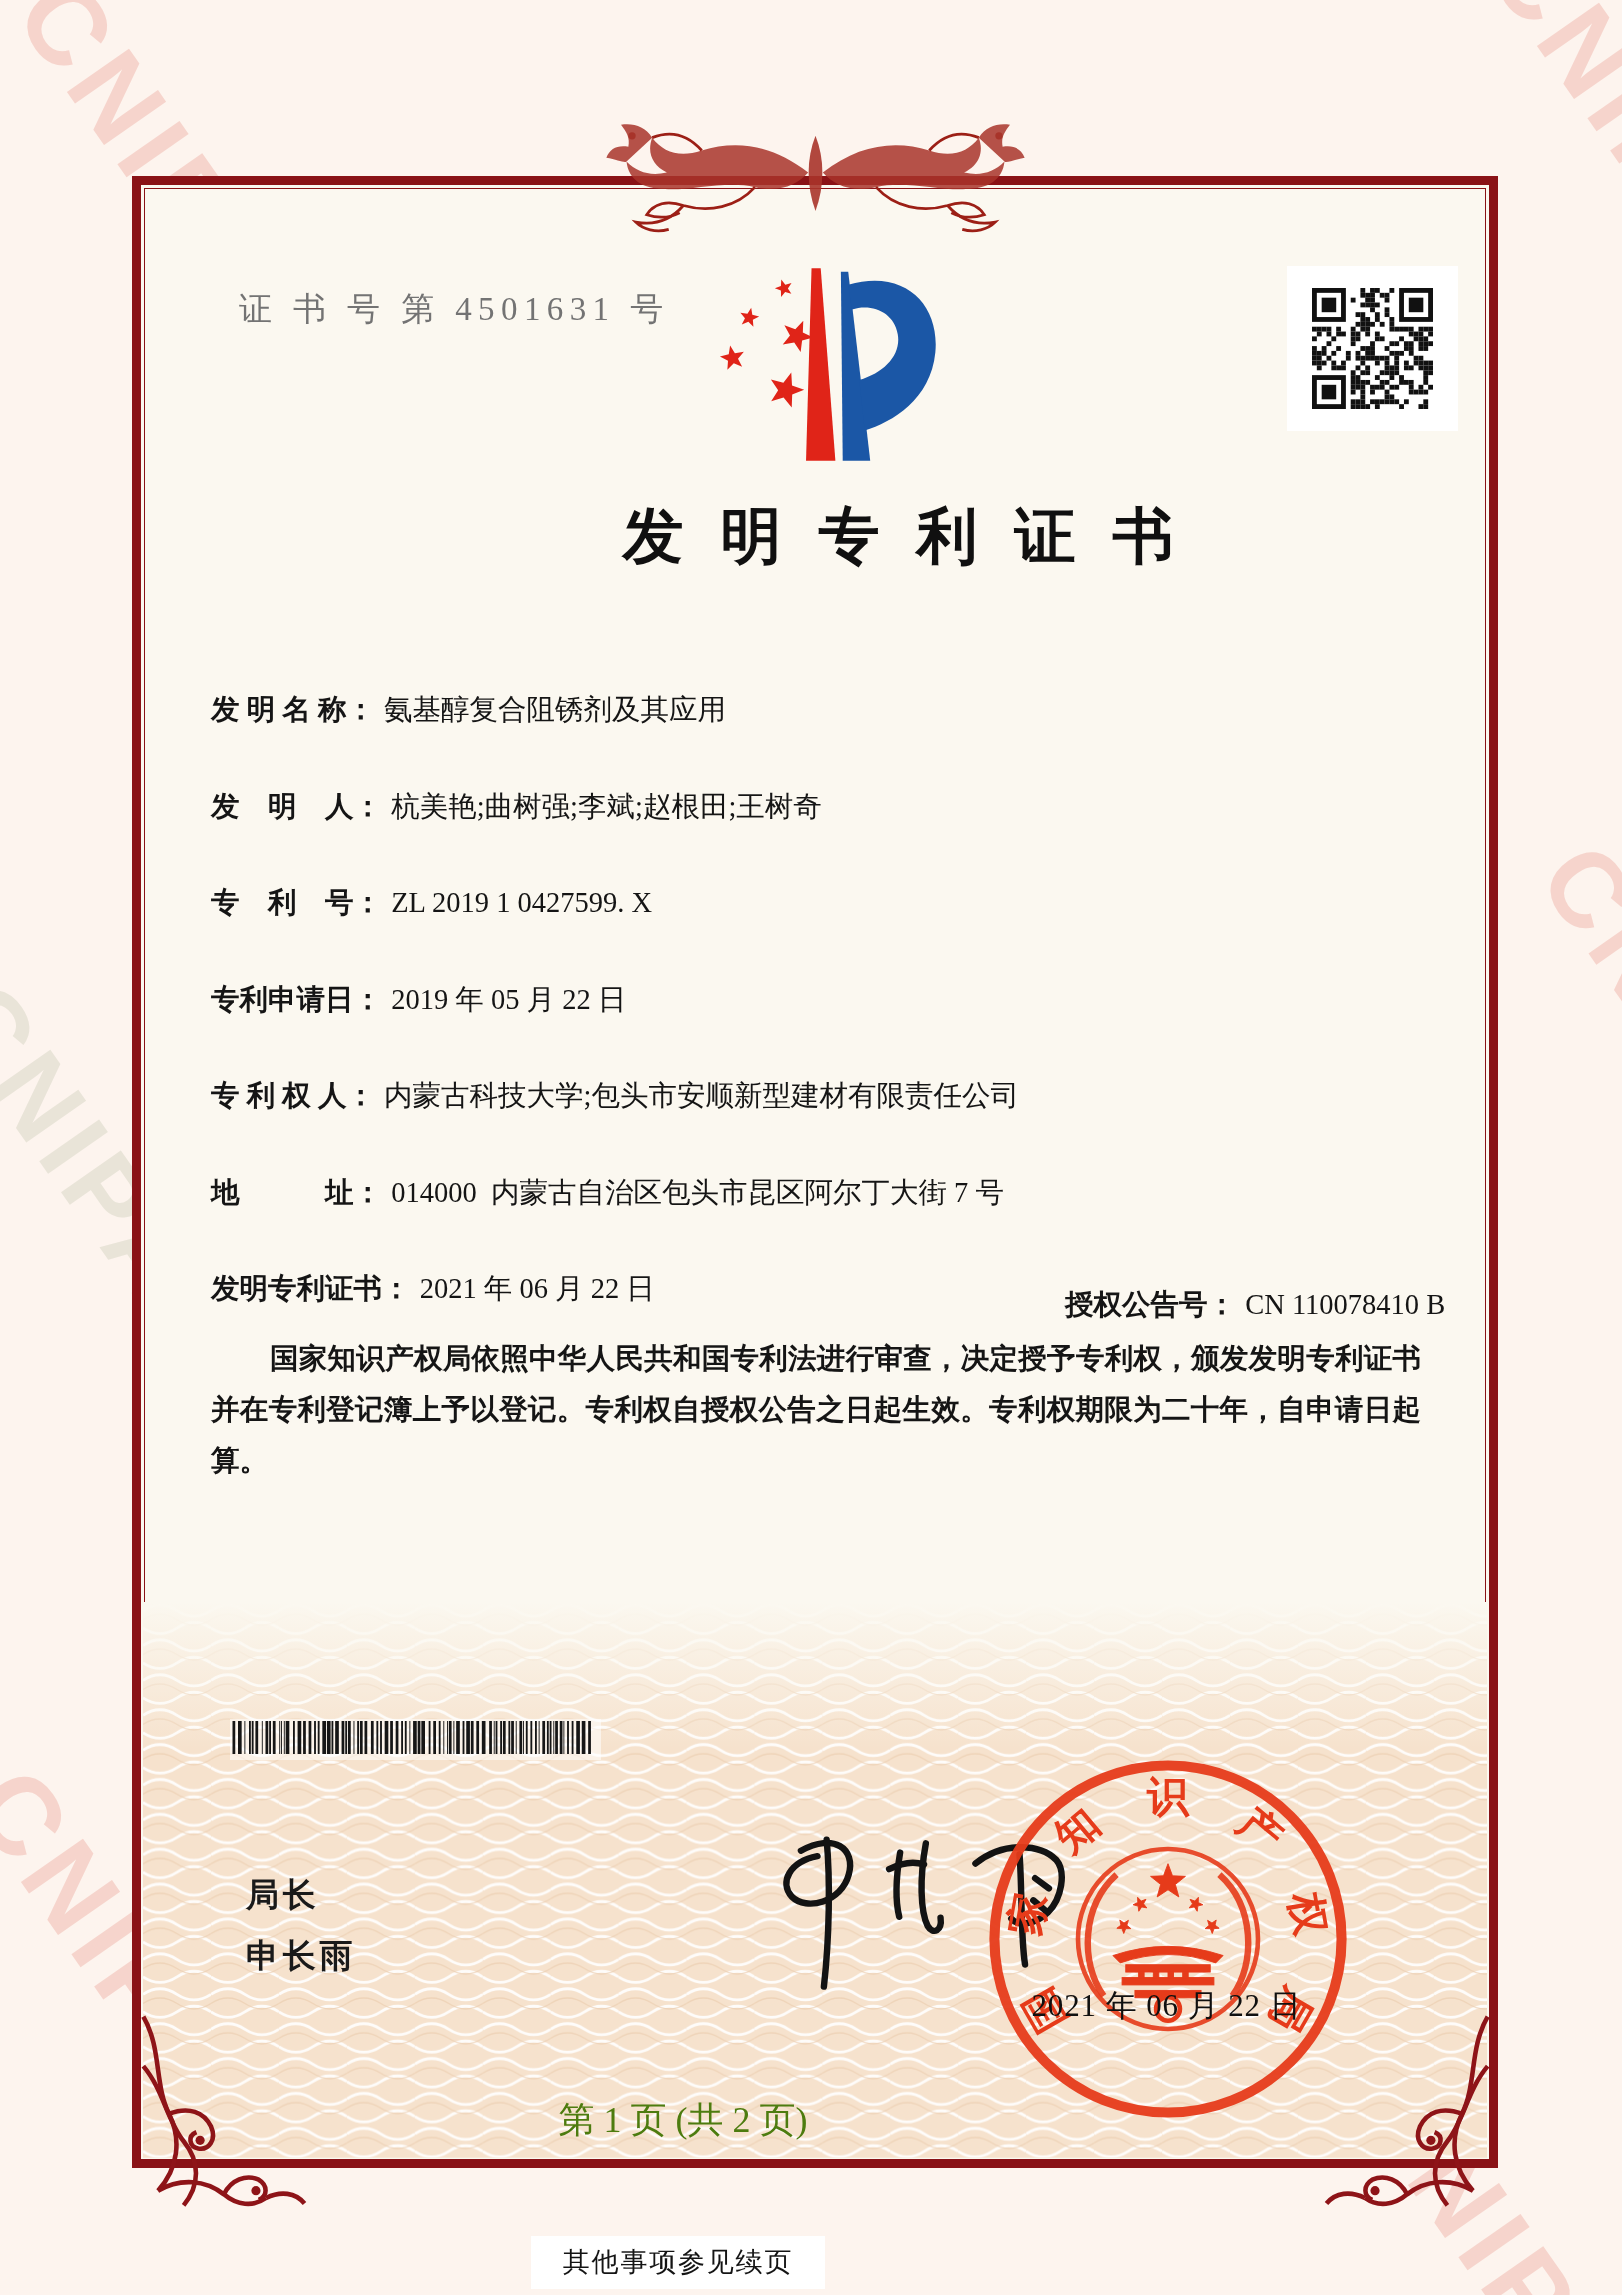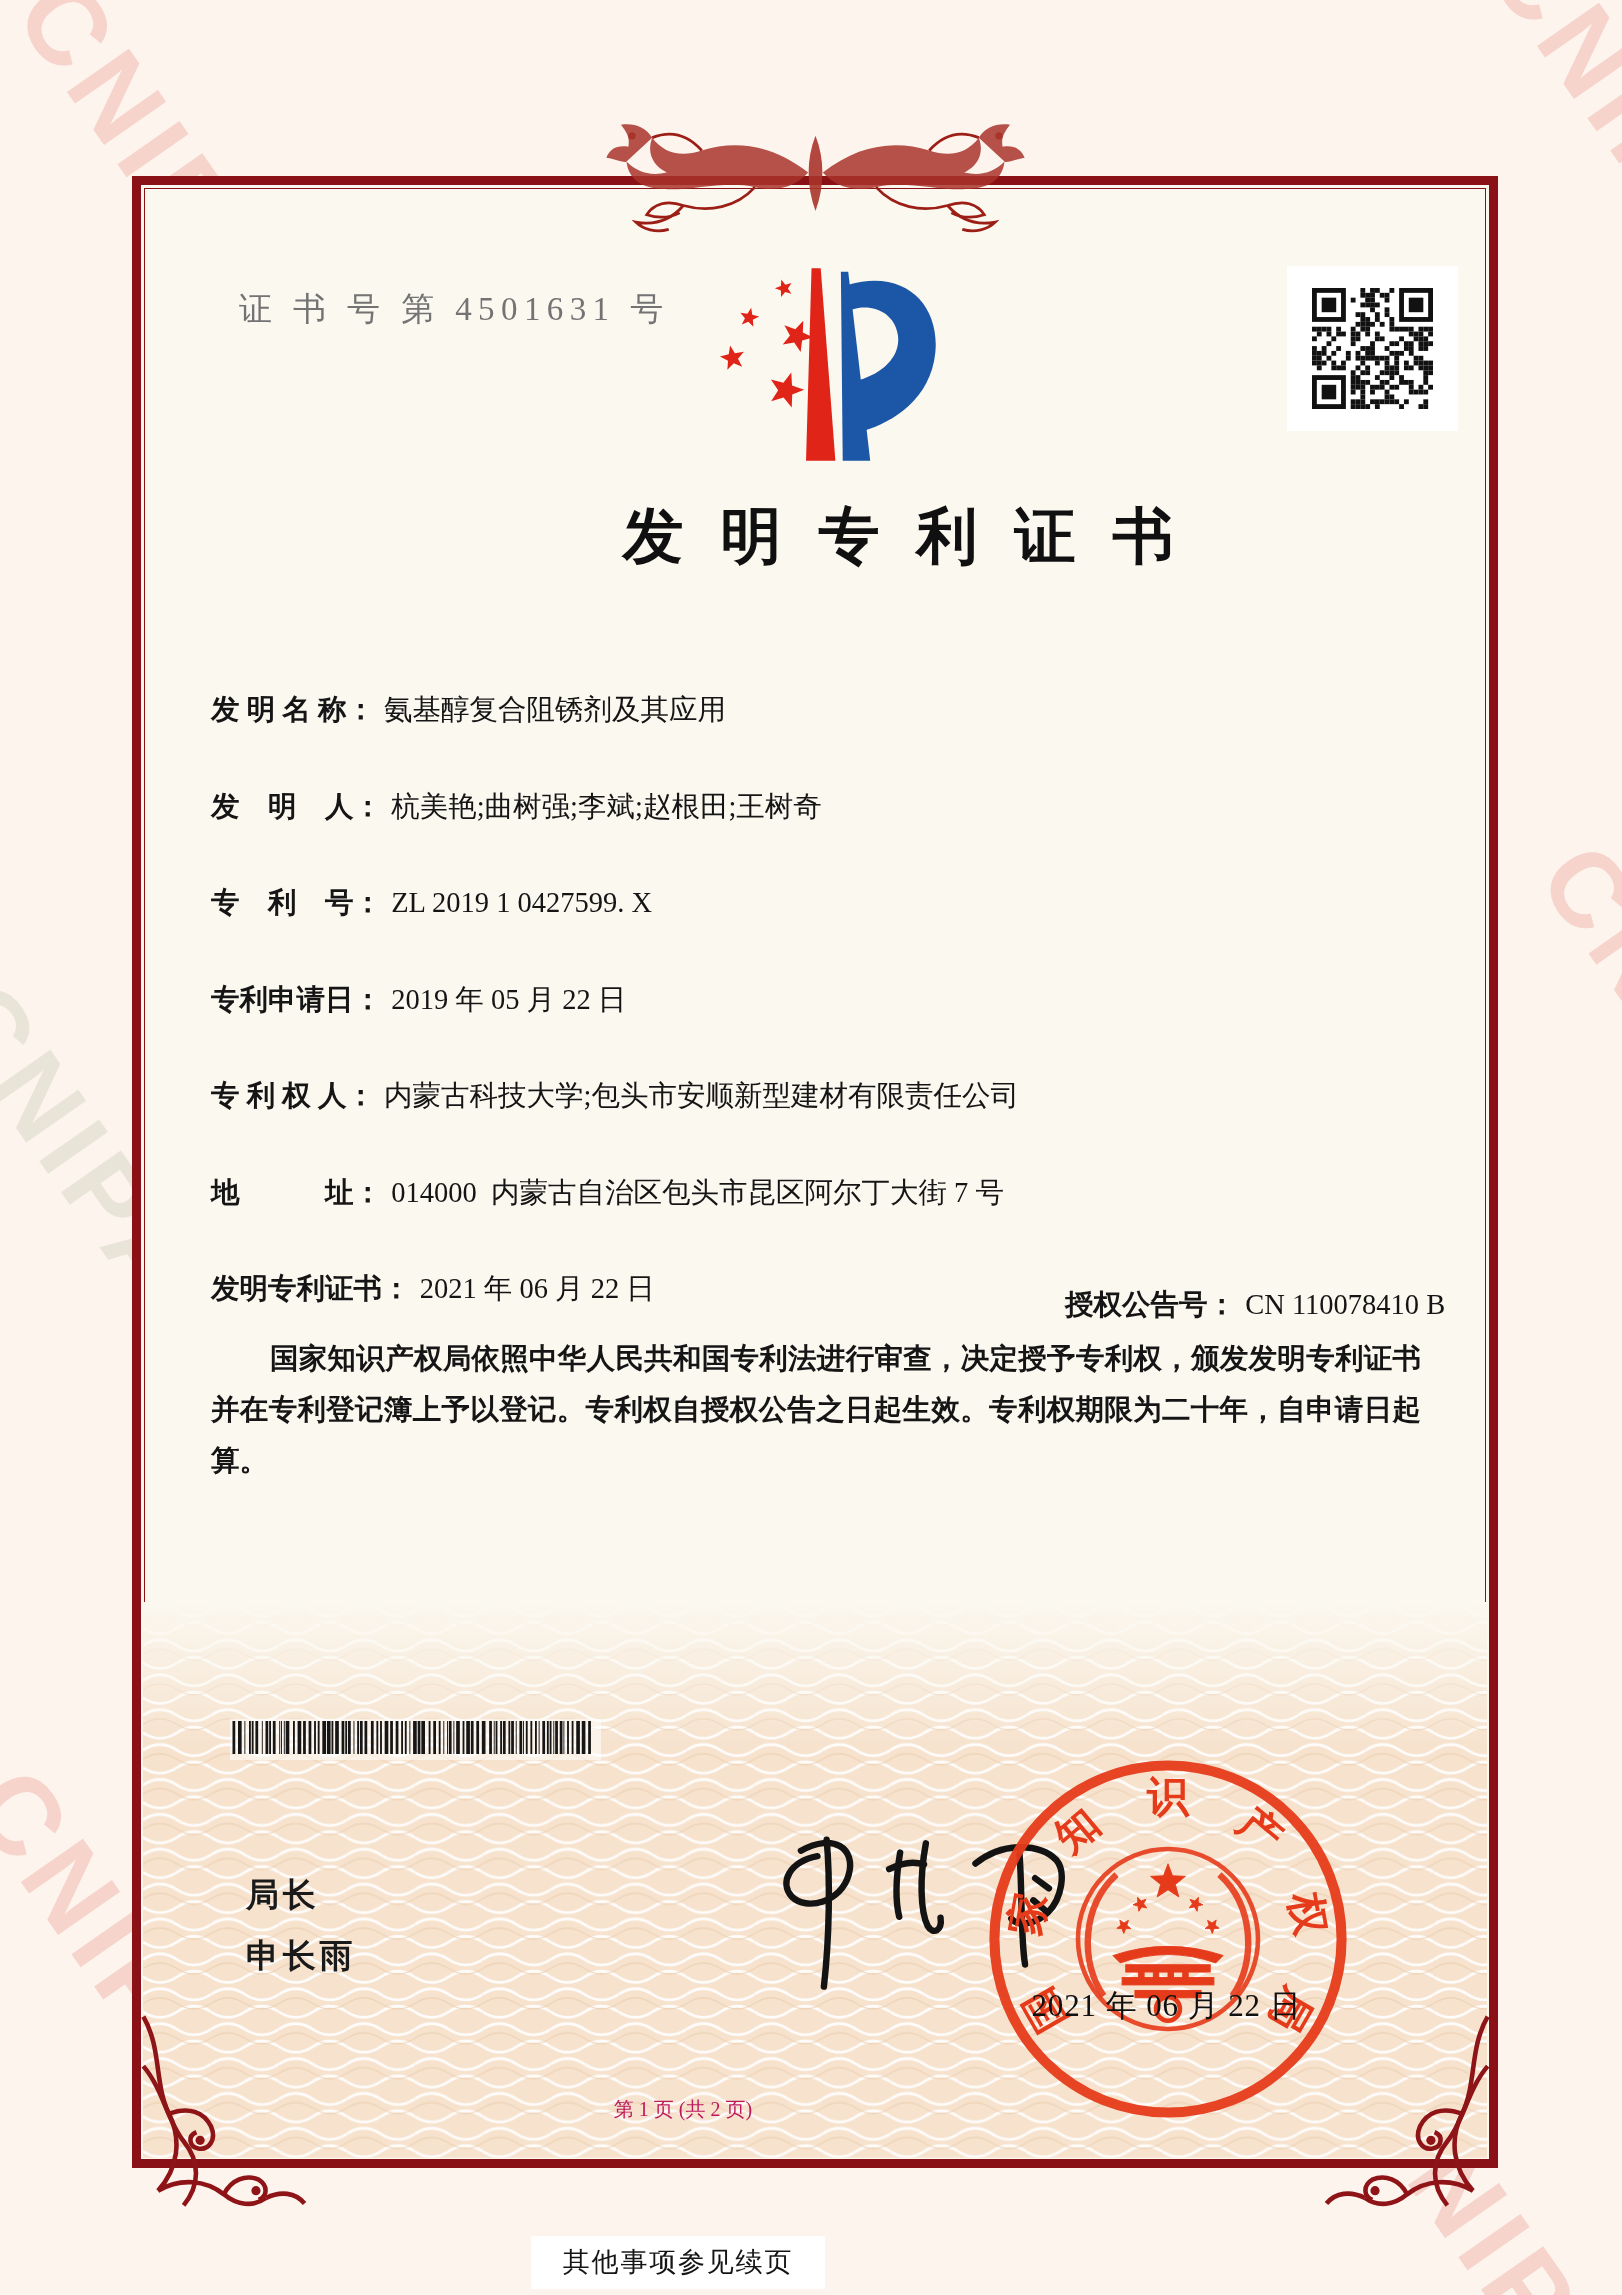--- a/index.html
+++ b/index.html
@@ -46,21 +46,21 @@
   .sig{position:absolute;left:744px;top:1823px;}
 
   .seal{position:absolute;left:988px;top:1759px;width:360px;height:360px;}
   .seal-ring{position:absolute;left:0;top:0;}
   .seal-ch{position:absolute;font-size:42px;font-weight:700;color:#e63b1a;width:46px;height:46px;
            text-align:center;line-height:46px;font-family:"Liberation Serif", serif;}
   .seal-date{position:absolute;left:1001px;top:1985px;width:331px;text-align:center;
              font-size:31px;color:#101010;white-space:pre;letter-spacing:0.9px;}
 
   .pagenum{position:absolute;left:132px;top:2096px;width:1102px;text-align:center;
-           font-size:20px;color:#be185d;white-space:pre;}
+           font-size:36px;color:#4d7c0f;white-space:pre;}
   .footer-note{position:absolute;left:531px;top:2188px;width:294px;height:53px;background:#fff;
                text-align:center;line-height:53px;font-size:27px;color:#141414;letter-spacing:1.8px;margin-top:48px;}
   .ornament{position:absolute;pointer-events:none;}
 </style>
 </head>
 <body>
 
 <div id="canvas">
 
   <div id="wm-layer">

